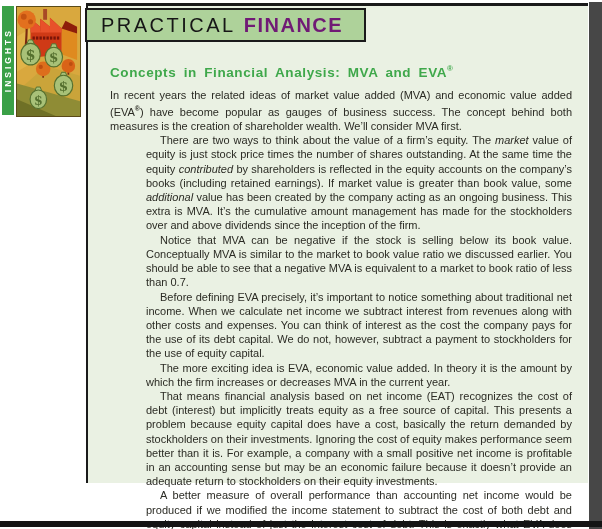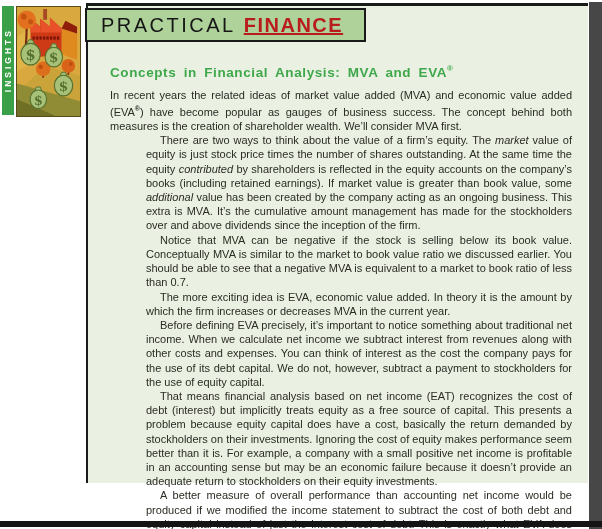--- a/index.html
+++ b/index.html
@@ -40,21 +40,21 @@
     border-top:3px solid var(--border_dark);
     border-left:2px solid var(--border_dark);
   }
   
   .banner{
     position:absolute;left:85px;top:8px;width:281px;height:34px;box-sizing:border-box;
     background:var(--banner_green);border:2px solid var(--border_dark);
     display:flex;align-items:center;padding-left:14px;z-index:3;
   }
   .banner .t-reg{font-size:20px;font-weight:400;letter-spacing:2.5px;color:#161616;margin-right:8px;}
-  .banner .t-bold{font-size:20px;font-weight:700;letter-spacing:1.5px;color:#b91c1c;text-decoration:underline;}
+  .banner .t-bold{font-size:20px;font-weight:700;letter-spacing:1.5px;color:#701a75;}
   
   .article-heading{
     position:absolute;left:22px;top:58px;
     color:var(--heading_green);font-size:13.5px;font-weight:700;
     letter-spacing:0.6px;word-spacing:3px;white-space:nowrap;
   }
   .article-heading .reg-mark{font-size:8px;vertical-align:super;letter-spacing:0;}
   .article-body{
     position:absolute;left:22px;top:82px;width:462px;
     color:var(--body_text);font-size:11px;line-height:14.2px;text-align:justify;
@@ -73,22 +73,22 @@
   <div class="right-band"></div>
 
   <div class="content-box">
     <div class="article-heading">
       <span>Concepts in Financial Analysis: MVA and EVA</span><span class="reg-mark">®</span>
     </div>
     <div class="article-body">
         <p><span>In recent years the related ideas of </span><span class="seg-b">market value added (MVA)</span><span> and </span><span class="seg-b">economic value added (EVA</span><span class="seg-sup">®</span><span class="seg-b">)</span><span> have become popular as gauges of business success. The concept behind both measures is the creation of shareholder wealth. We’ll consider MVA first.</span></p>
         <p><span>There are two ways to think about the value of a firm’s equity. The </span><span class="seg-i">market</span><span> value of equity is just stock price times the number of shares outstanding. At the same time the equity </span><span class="seg-i">contributed</span><span> by shareholders is reflected in the equity accounts on the company’s books (including retained earnings). If market value is greater than book value, some </span><span class="seg-i">additional</span><span> value has been created by the company acting as an ongoing business. This extra is MVA. It’s the cumulative amount management has made for the stockholders over and above dividends since the inception of the firm.</span></p>
         <p><span>Notice that MVA can be negative if the stock is selling below its book value. Conceptually MVA is similar to the market to book value ratio we discussed earlier. You should be able to see that a negative MVA is equivalent to a market to book ratio of less than 0.7.</span></p>
+        <p><span>Before defining EVA precisely, it’s important to notice something about traditional net income. When we calculate net income we subtract interest from revenues along with other costs and expenses. You can think of interest as the cost the company pays for the use of its debt capital. We do not, however, subtract a payment to stockholders for the use of equity capital.</span></p>
         <p><span>The more exciting idea is EVA, economic value added. In theory it is the amount by which the firm increases or decreases MVA in the current year.</span></p>
-        <p><span>Before defining EVA precisely, it’s important to notice something about traditional net income. When we calculate net income we subtract interest from revenues along with other costs and expenses. You can think of interest as the cost the company pays for the use of its debt capital. We do not, however, subtract a payment to stockholders for the use of equity capital.</span></p>
         <p><span>That means financial analysis based on net income (EAT) recognizes the cost of debt (interest) but implicitly treats equity as a free source of capital. This presents a problem because equity capital does have a cost, basically the return demanded by stockholders on their investments. Ignoring the cost of equity makes performance seem better than it is. For example, a company with a small positive net income is profitable in an accounting sense but may be an economic failure because it doesn’t provide an adequate return to stockholders on their equity investments.</span></p>
         <p><span>A better measure of overall performance than accounting net income would be produced if we modified the income statement to subtract the cost of both debt and equity capital instead of just the interest cost of debt. This is exactly what EVA does using a concept called the </span><span class="seg-b">cost of capital</span><span>. We’ll study the cost of capital a great deal in a later chapter. For now it’s enough to</span></p>
       </div>
   </div>
 
   <div class="banner">
     <span class="t-reg">PRACTICAL</span>
     <span class="t-bold">FINANCE</span>
   </div>
 

